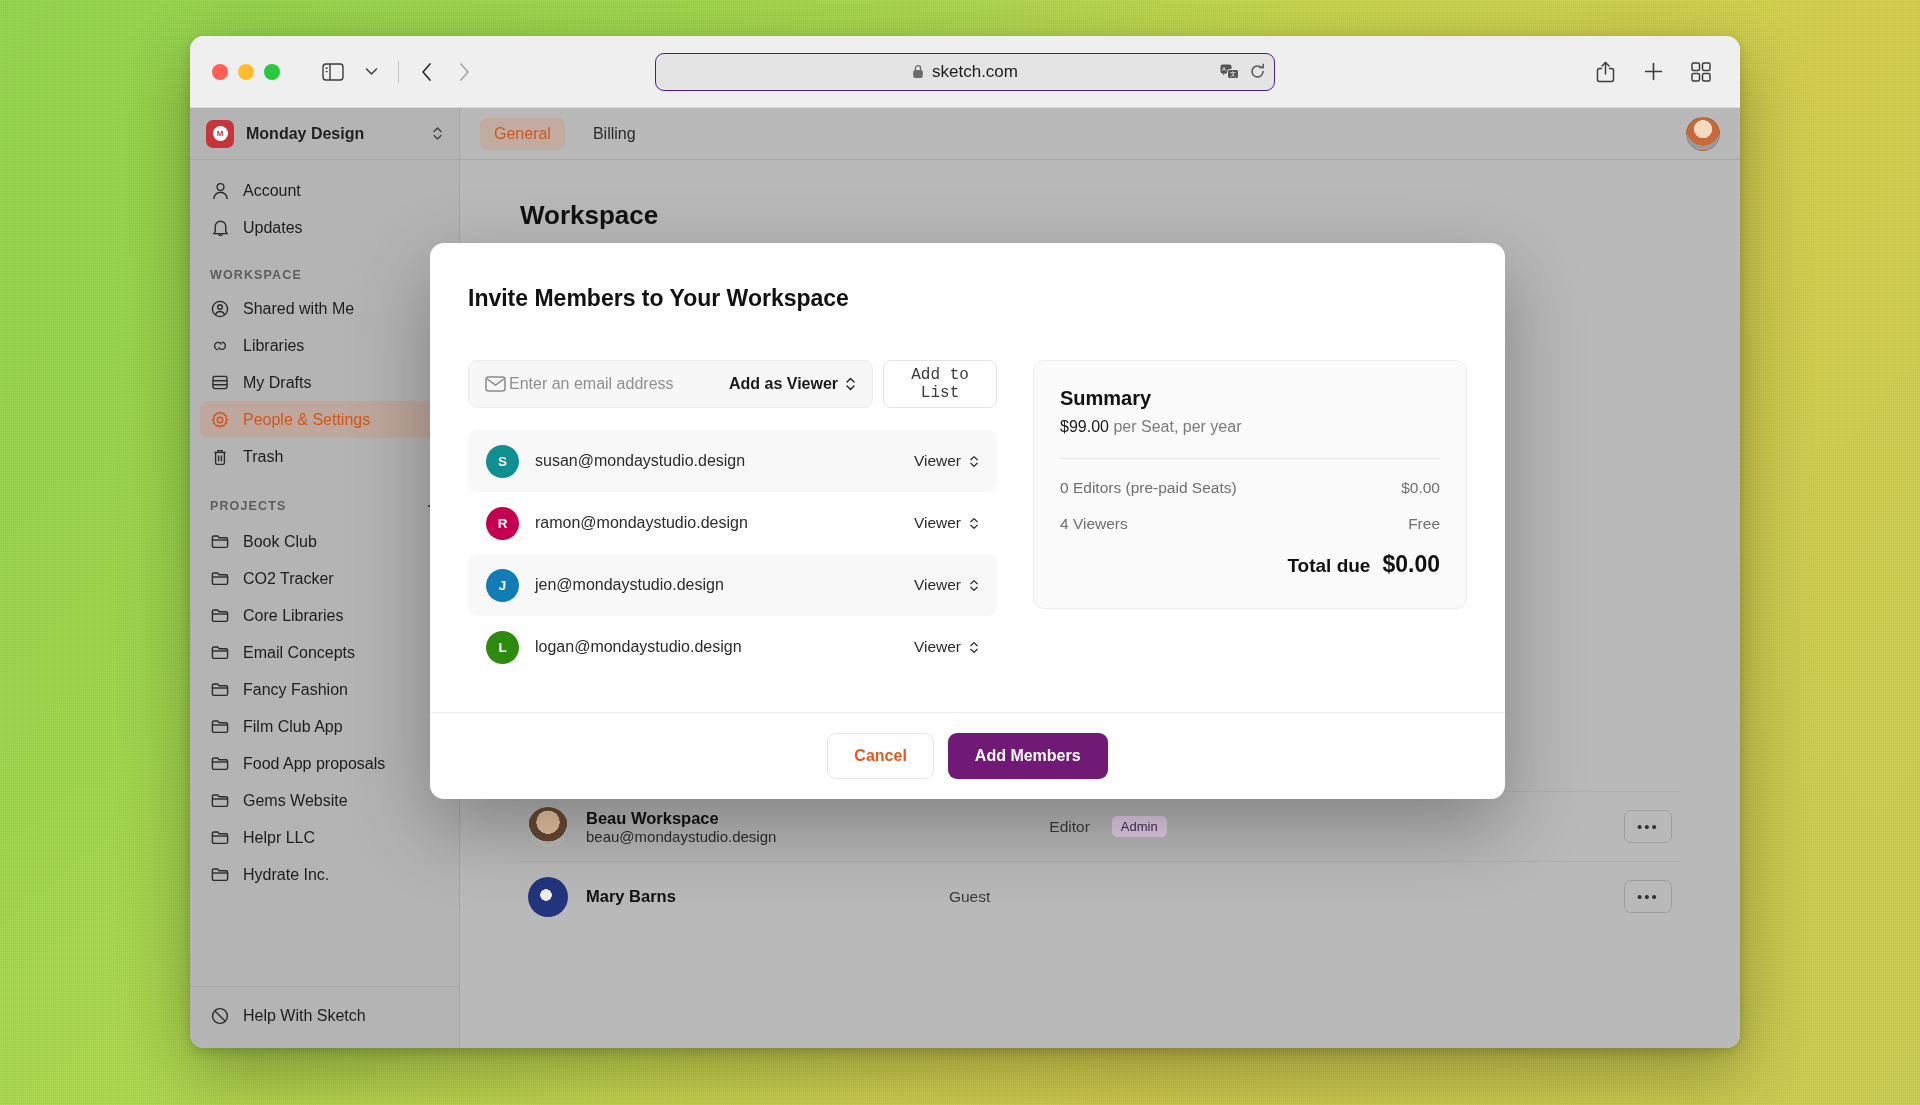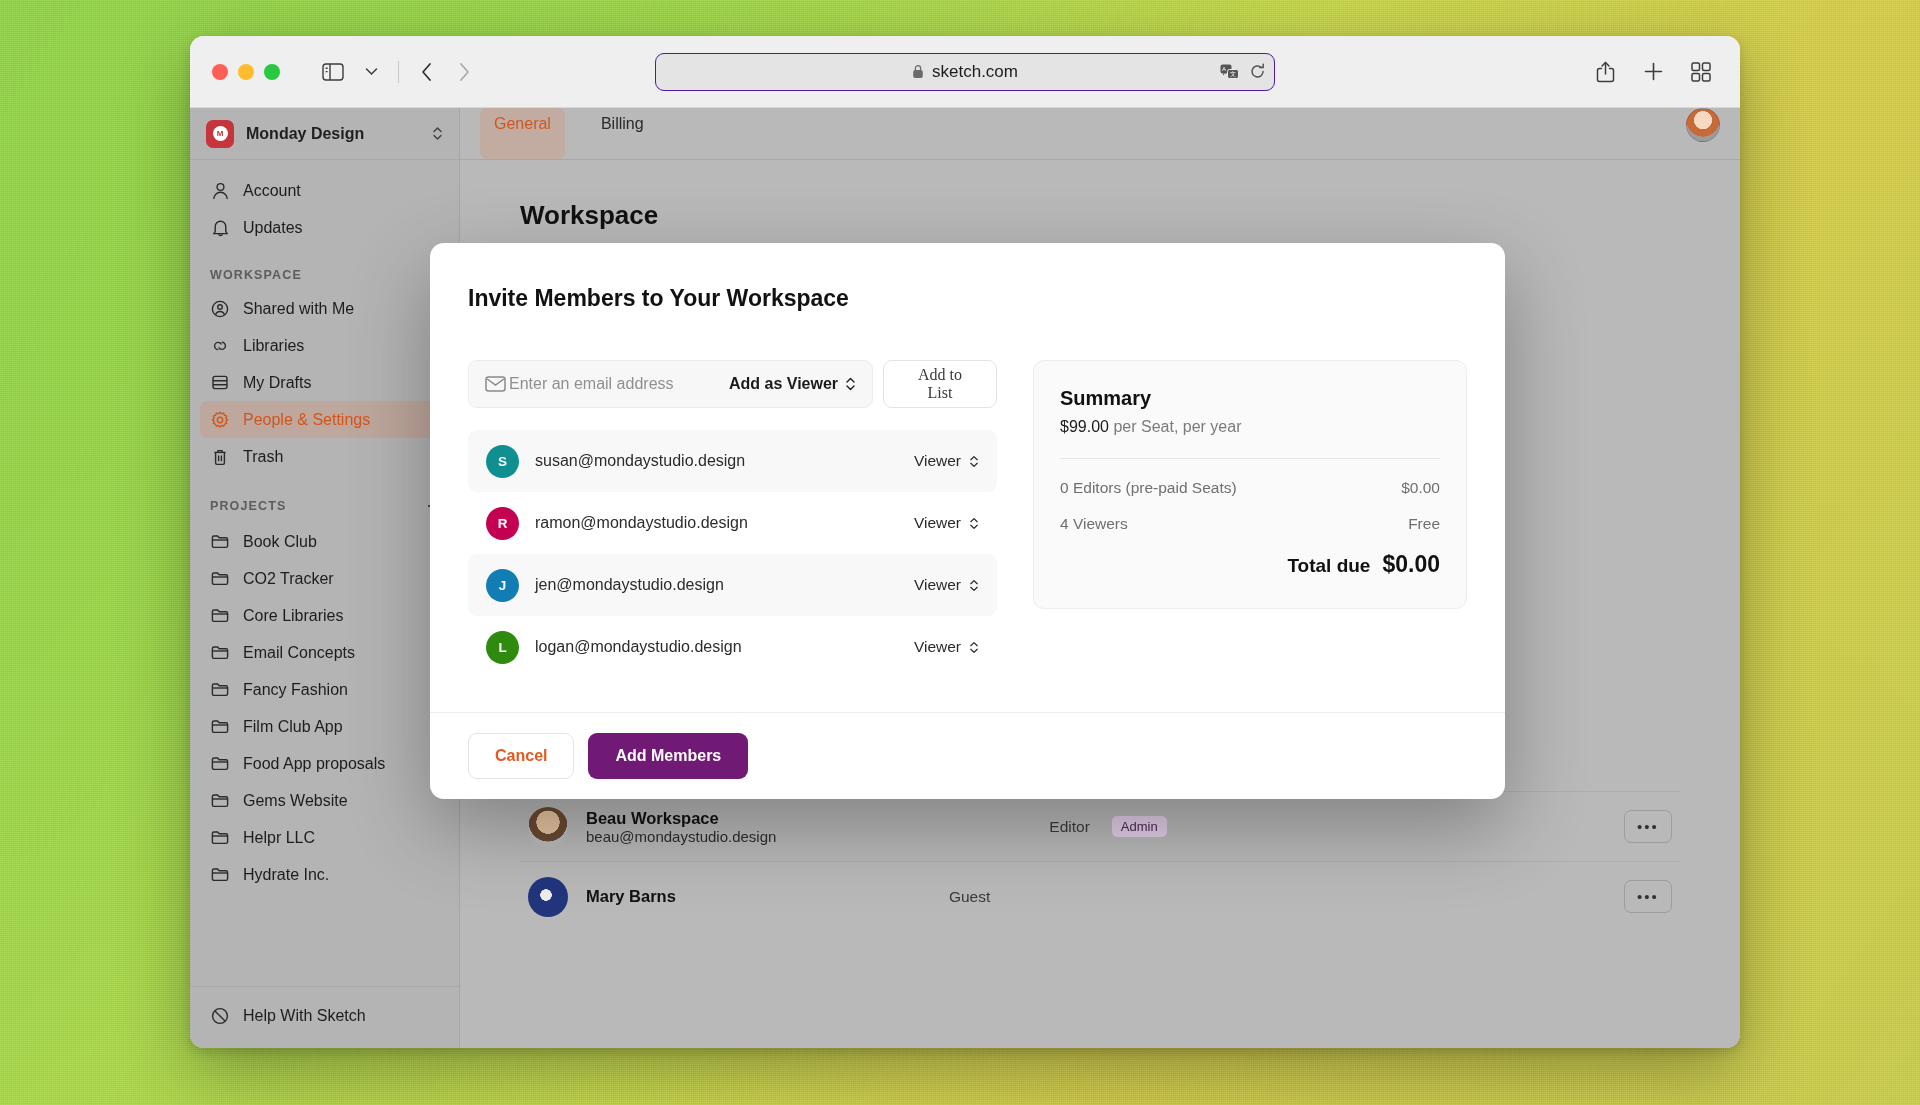--- a/index.html
+++ b/index.html
@@ -116,21 +116,21 @@
   }
   .sb-section .plus { margin-left: auto; font-size: 18px; color: #4a4a4a; line-height: 1; }
   .sb-footer {
     border-top: 1px solid #a8a8a8;
     padding: 10px 0 14px;
   }
 
   .content { flex: 1 1 auto; display: flex; flex-direction: column; min-width: 0; background: #b9b9b9; }
   .content-top {
     height: 52px; flex: 0 0 52px;
-    display: flex; gap: 22px;
+    display: flex; align-items: center; gap: 14px;
     padding: 0 20px;
     border-bottom: 1px solid #a8a8a8;
   }
   .tab {
     font-size: 16px; color: #2a2a2a;
     padding: 7px 14px; border-radius: 7px;
   }
   .tab.active { background: rgba(242,99,34,0.16); color: #cf5720; }
   .top-avatar {
     margin-left: auto; width: 34px; height: 34px; border-radius: 50%;
@@ -194,21 +194,21 @@
   }
   .email-input::placeholder { color: #8f8f8f; }
   .role-select {
     display: flex; align-items: center; gap: 7px;
     font-size: 16px; font-weight: 700; color: #1b1b1b;
     white-space: nowrap; padding-left: 10px;
   }
   .btn-addlist {
     height: 48px; padding: 0 22px;
     background: #fff; border: 1px solid #e3e3e3; border-radius: 9px;
-    font-size: 16px; color: #3a3a3a; font-family: Liberation Serif, serif;
+    font-size: 16px; color: #3a3a3a; font-family: Liberation Mono, monospace;
   }
 
   .member-list { margin-top: 22px; }
   .member-row {
     display: flex; align-items: center; gap: 16px;
     height: 62px; padding: 0 18px;
     border-radius: 9px;
   }
   .member-row.alt { background: #f8f8f8; }
   .m-avatar {
@@ -240,21 +240,21 @@
     display: flex; justify-content: flex-end; align-items: baseline;
     margin-top: 6px;
     gap: 12px;
   }
   .sum-total .lbl { font-size: 19px; font-weight: 700; color: #111; }
   .sum-total .val { font-size: 23px; font-weight: 700; color: #111; }
 
   .modal-footer {
     border-top: 1px solid #ececec;
     padding: 20px 38px;
-    display: flex; justify-content: flex-start; gap: 14px;
+    display: flex; justify-content: center; gap: 14px;
   }
   .btn {
     font-family: inherit; font-size: 16px; font-weight: 700;
     border-radius: 9px; padding: 13px 26px; border: 1px solid transparent;
     cursor: pointer;
   }
   .btn-cancel { background: #fff; border-color: #e4e4e4; color: #e05a22; }
   .btn-primary { background: #701a75; color: #fff; }
 
   svg { display: block; }

